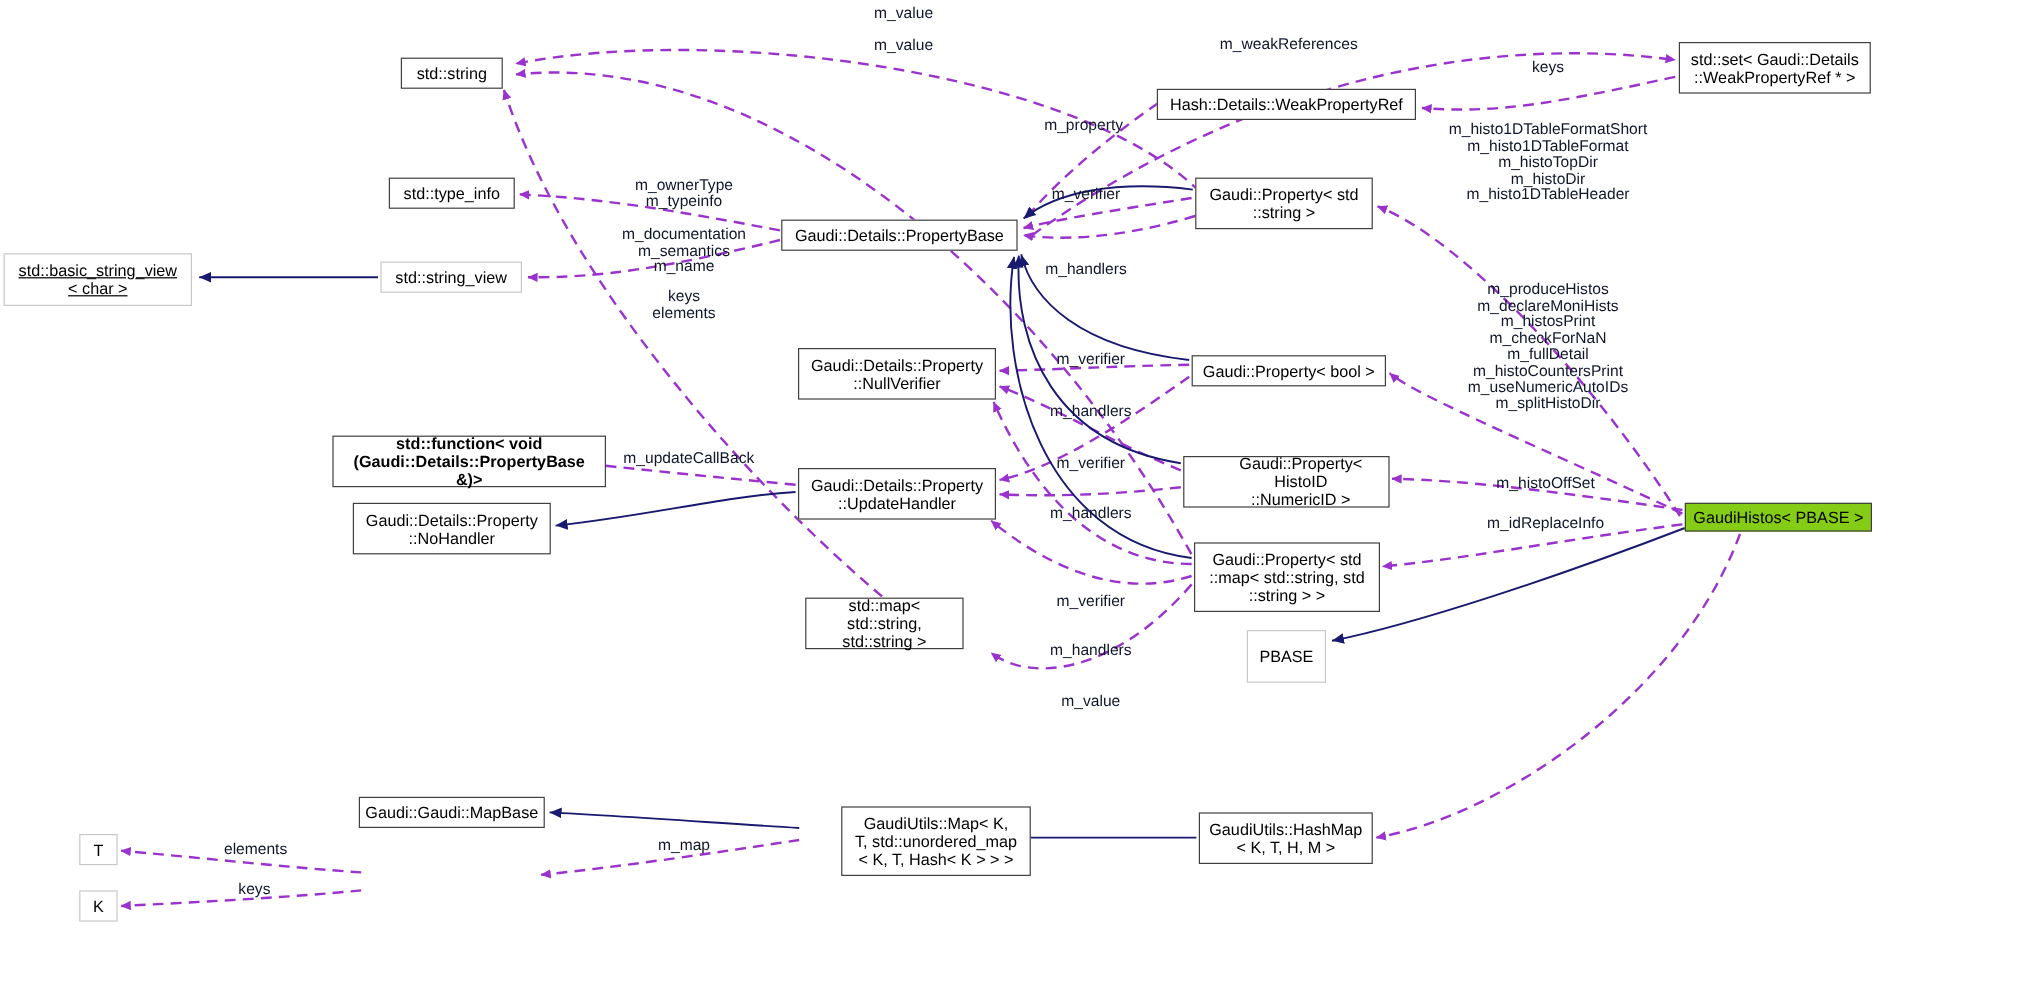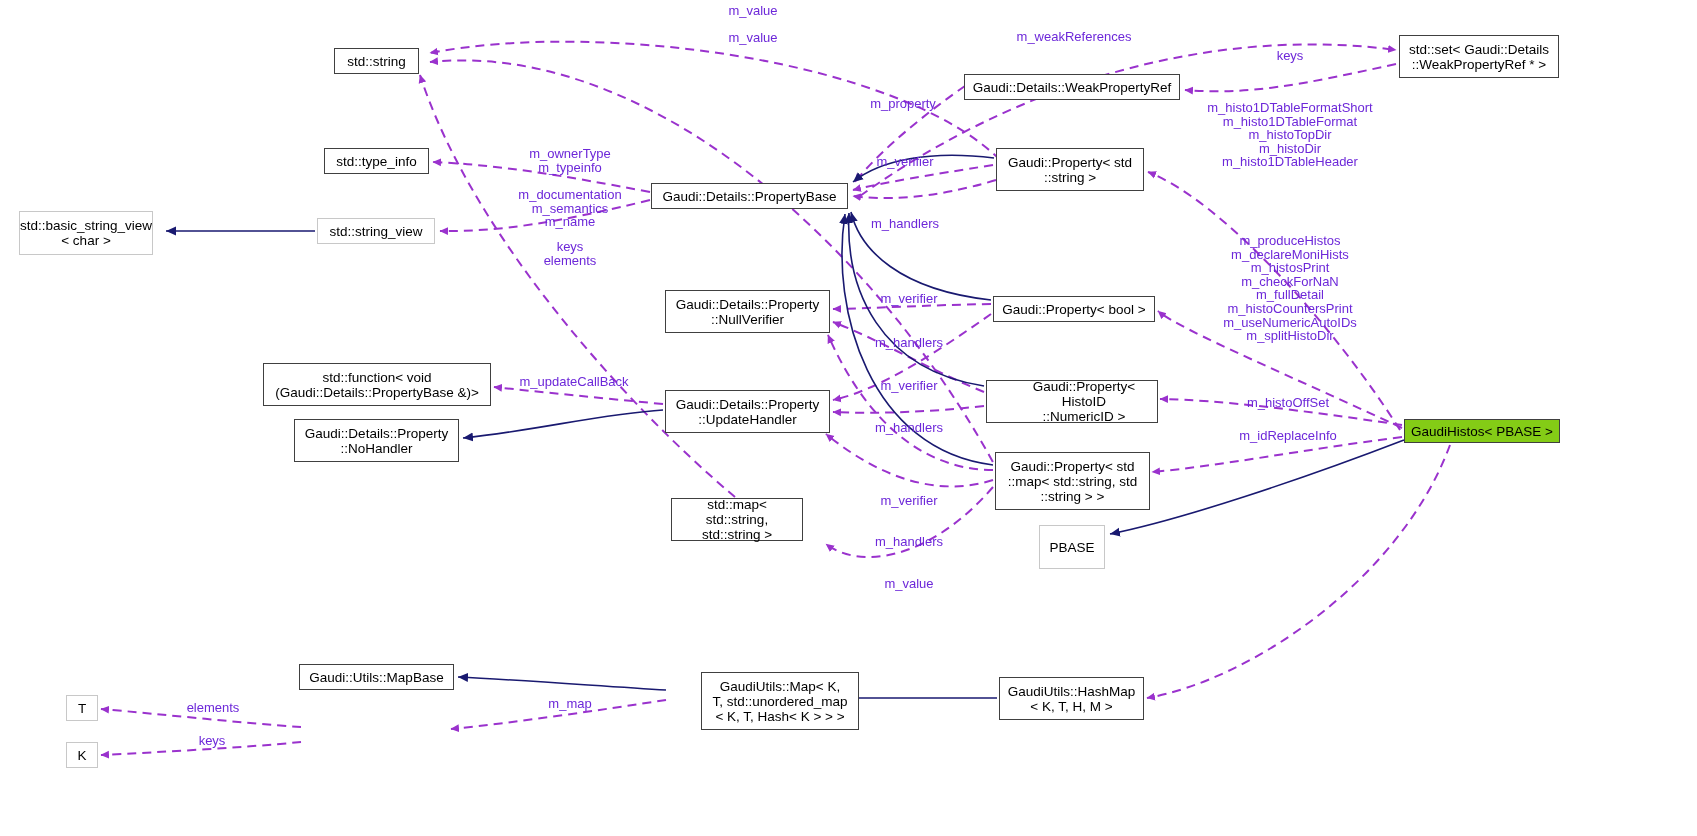--- a/index.html
+++ b/index.html
@@ -46,21 +46,21 @@
     border: 1px solid #c8c8c8;
   }
   .node.highlight {
     background: #84cc16;
     border: 1.5px solid #404040;
   }
   .edge-label {
     position: absolute;
     font-size: 13px;
     line-height: 13.6px;
-    color: #6d28d9;
+    color: #0f172a;
     white-space: pre-line;
     text-align: center;
     z-index: 2;
     background: transparent;
   }
   .edge-label.center { transform: translateX(-50%); }
 </style>
 </head>
 <body>
 
@@ -145,50 +145,50 @@
       <path d="M663,410 C600,414 540,430 463,438"></path>
 
       <path d="M1404,440 C1300,480 1180,520 1110,534"></path>
 
       <path d="M666,690 C600,686 520,680 458,677"></path>
 
       <path d="M997,698 L831,698"></path>
     </g>
   </svg>
 
-  <div class="node light" style="left:19px;top:211px;width:134px;height:44px;">std::basic_string_view
+  <div class="node light" style="left:3px;top:211px;width:157px;height:44px;text-decoration:underline;">std::basic_string_view
 &lt; char &gt;</div>
   <div class="node light" style="left:317px;top:218px;width:118px;height:26px;">std::string_view</div>
   <div class="node thick" style="left:334px;top:48px;width:85px;height:26px;">std::string</div>
   <div class="node thick" style="left:324px;top:148px;width:105px;height:26px;">std::type_info</div>
-  <div class="node thick" style="left:263px;top:363px;width:228px;height:43px;">std::function&lt; void
+  <div class="node thick" style="left:277px;top:363px;width:228px;height:43px;font-weight:bold;">std::function&lt; void
 (Gaudi::Details::PropertyBase &amp;)&gt;</div>
   <div class="node thick" style="left:294px;top:419px;width:165px;height:43px;">Gaudi::Details::Property
 ::NoHandler</div>
   <div class="node thick" style="left:651px;top:183px;width:197px;height:26px;">Gaudi::Details::PropertyBase</div>
   <div class="node thick" style="left:665px;top:290px;width:165px;height:43px;">Gaudi::Details::Property
 ::NullVerifier</div>
   <div class="node thick" style="left:665px;top:390px;width:165px;height:43px;">Gaudi::Details::Property
 ::UpdateHandler</div>
   <div class="node thick" style="left:671px;top:498px;width:132px;height:43px;">std::map&lt; std::string,
 std::string &gt;</div>
-  <div class="node thick" style="left:964px;top:74px;width:216px;height:26px;">Gaudi::Details::WeakPropertyRef</div>
+  <div class="node thick" style="left:964px;top:74px;width:216px;height:26px;">Hash::Details::WeakPropertyRef</div>
   <div class="node thick" style="left:996px;top:148px;width:148px;height:43px;">Gaudi::Property&lt; std
 ::string &gt;</div>
   <div class="node thick" style="left:993px;top:296px;width:162px;height:26px;">Gaudi::Property&lt; bool &gt;</div>
   <div class="node thick" style="left:986px;top:380px;width:172px;height:43px;padding-left:28px;">Gaudi::Property&lt; HistoID
 ::NumericID &gt;</div>
   <div class="node thick" style="left:995px;top:452px;width:155px;height:58px;">Gaudi::Property&lt; std
 ::map&lt; std::string, std
 ::string &gt; &gt;</div>
   <div class="node light" style="left:1039px;top:525px;width:66px;height:44px;">PBASE</div>
   <div class="node thick" style="left:1399px;top:35px;width:160px;height:43px;">std::set&lt; Gaudi::Details
 ::WeakPropertyRef * &gt;</div>
   <div class="node highlight" style="left:1404px;top:419px;width:156px;height:24px;">GaudiHistos&lt; PBASE &gt;</div>
-  <div class="node thick" style="left:299px;top:664px;width:155px;height:26px;">Gaudi::Utils::MapBase</div>
+  <div class="node thick" style="left:299px;top:664px;width:155px;height:26px;">Gaudi::Gaudi::MapBase</div>
   <div class="node thick" style="left:668px;top:672px;width:158px;height:58px;margin-left:33px;">GaudiUtils::Map&lt; K,
 T, std::unordered_map
 &lt; K, T, Hash&lt; K &gt; &gt; &gt;</div>
   <div class="node thick" style="left:999px;top:677px;width:145px;height:43px;">GaudiUtils::HashMap
 &lt; K, T, H, M &gt;</div>
   <div class="node light" style="left:66px;top:695px;width:32px;height:26px;">T</div>
   <div class="node light" style="left:66px;top:742px;width:32px;height:26px;">K</div>
 
   <div class="edge-label center" style="left:753px;top:4px;">m_value</div>
   <div class="edge-label center" style="left:753px;top:31px;">m_value</div>

